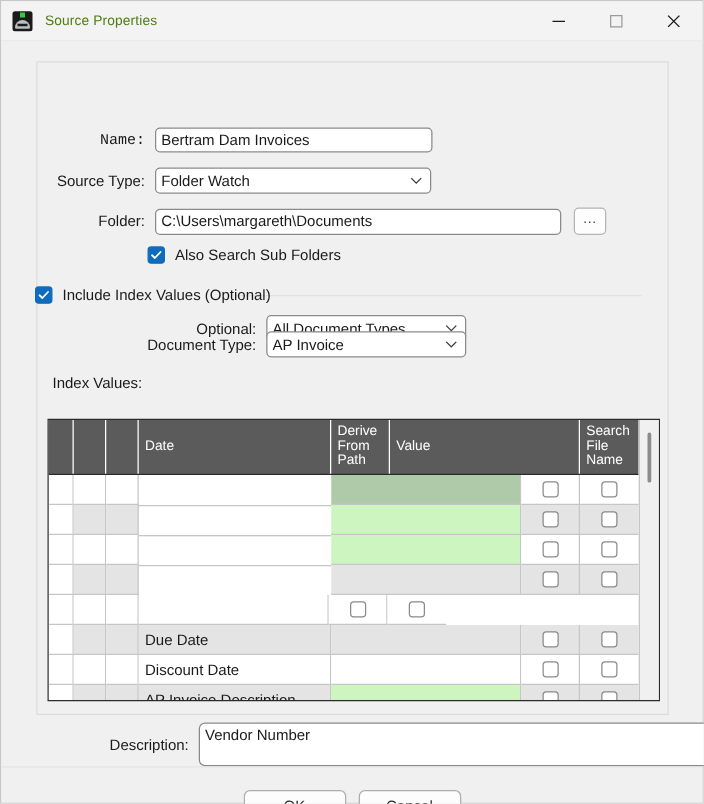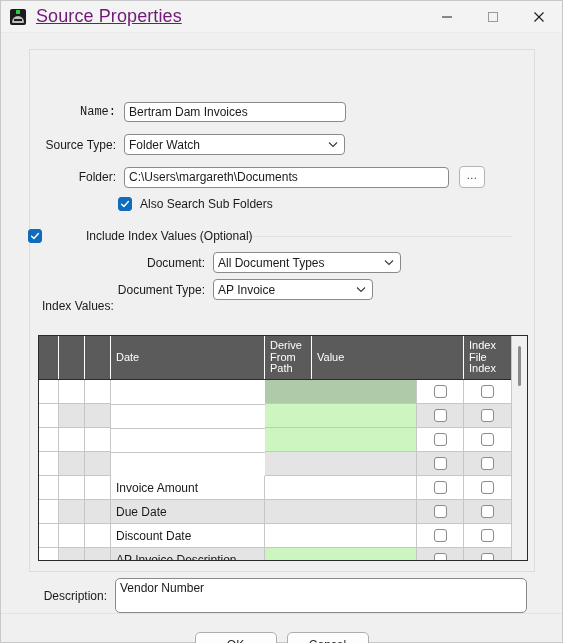--- a/index.html
+++ b/index.html
@@ -61,25 +61,24 @@
     background: #b9bfc2;
     border-radius: 6px 6px 1px 1px;
   }
   #app-icon .slot {
     position: absolute;
     left: 4px; bottom: 4px;
     width: 8px; height: 2px;
     background: #1b1b1b;
   }
   #title-text {
-    font-size: 18px;
-    color: #701a75;
+    font-size: 11px;
+    color: #4d7c0f;
     letter-spacing: .1px;
     flex: 1 1 auto;
-    text-decoration: underline;
   }
   .win-btn {
     width: 46px;
     height: 31px;
     display: flex;
     align-items: center;
     justify-content: center;
     flex: 0 0 auto;
   }
   .win-btn svg { display: block; }
@@ -393,42 +392,42 @@
     <div class="frow" style="left:117px; top:164px;">
       <div class="cbx">
         <svg width="10" height="10" viewBox="0 0 10 10">
             <polyline points="1.6,5.2 3.9,7.4 8.4,2.6" fill="none" stroke="#ffffff" stroke-width="1.4" stroke-linecap="round" stroke-linejoin="round"></polyline>
           </svg>
       </div>
       <div class="cbx-label">Also Search Sub Folders</div>
     </div>
 
     <div id="group-line"></div>
-    <div class="frow" style="left:27px; top:196px;gap:36px;">
+    <div class="frow" style="left:27px; top:196px;">
       <div class="cbx">
         <svg width="10" height="10" viewBox="0 0 10 10">
             <polyline points="1.6,5.2 3.9,7.4 8.4,2.6" fill="none" stroke="#ffffff" stroke-width="1.4" stroke-linecap="round" stroke-linejoin="round"></polyline>
           </svg>
       </div>
       <div class="cbx-label">Include Index Values (Optional)</div>
     </div>
 
     <div class="frow" style="left:120px; top:219px;">
-      <div class="flabel" style="width:84px;">Document:</div>
-      <div class="combo" style="width:188px; margin-left:8px;">
+      <div class="flabel" style="width:84px;">Optional:</div>
+      <div class="combo" style="width:160px; margin-left:8px;">
         <span class="cval">All Document Types</span>
         <span class="chev">
           <svg width="10" height="7" viewBox="0 0 10 7">
               <polyline points="1,1.5 5,5.5 9,1.5" fill="none" stroke="#3a3a3a" stroke-width="1.1"></polyline>
             </svg>
         </span>
       </div>
     </div>
 
-    <div class="frow" style="left:105px; top:246px;">
+    <div class="frow" style="left:105px; top:232px;">
       <div class="flabel" style="width:99px;">Document Type:</div>
       <div class="combo" style="width:160px; margin-left:8px;">
         <span class="cval">AP Invoice</span>
         <span class="chev">
           <svg width="10" height="7" viewBox="0 0 10 7">
               <polyline points="1,1.5 5,5.5 9,1.5" fill="none" stroke="#3a3a3a" stroke-width="1.1"></polyline>
             </svg>
         </span>
       </div>
     </div>
@@ -438,21 +437,21 @@
     <div id="grid-wrap">
       <div id="grid">
 
         <div class="gridrow" id="hdr">
           <div class="hcell c-sel"></div>
           <div class="hcell c-ic1"></div>
           <div class="hcell c-ic2"></div>
           <div class="hcell c-name mid">Date</div>
           <div class="hcell c-der">Derive From Path</div>
           <div class="hcell c-val mid">Value</div>
-          <div class="hcell c-idx last">Index File Index</div>
+          <div class="hcell c-idx last">Search File Name</div>
         </div>
 
         <div id="grid-rows">
             <div class="gridrow">
               <div class="gcell c-sel bg-white"></div>
               <div class="gcell c-ic1 ctr bg-white"></div>
               <div class="gcell c-ic2 bg-white"></div>
               <div class="gcell c-name nm bg-white bold">Supplier/Vendor</div>
               <div class="gcell c-val nm bg-green-sel"></div>
               <div class="gcell c-der ctr bg-white">
@@ -498,21 +497,20 @@
                 <span class="gcbx"></span>
               </div>
               <div class="gcell c-idx ctr last bg-alt">
                 <span class="gcbx"></span>
               </div>
             </div>
             <div class="gridrow">
               <div class="gcell c-sel bg-white"></div>
               <div class="gcell c-ic1 ctr bg-white"></div>
               <div class="gcell c-ic2 bg-white"></div>
-              <div class="gcell c-name nm bg-white">Invoice Amount</div>
               <div class="gcell c-val nm bg-white"></div>
               <div class="gcell c-der ctr bg-white">
                 <span class="gcbx"></span>
               </div>
               <div class="gcell c-idx ctr last bg-white">
                 <span class="gcbx"></span>
               </div>
             </div>
             <div class="gridrow">
               <div class="gcell c-sel bg-white"></div>
@@ -555,21 +553,21 @@
             </div>
           </div>
       </div>
 
       <div id="grid-scroll">
         <div id="grid-thumb"></div>
       </div>
     </div>
 
     <div id="desc-row">
-      <div class="flabel" style="width:65px;">Description:</div>
+      <div class="flabel" style="width:65px;margin-left:44px;">Description:</div>
       <div class="tbox" style="width:412px; margin-left:8px; height:35px; line-height:19px; border-radius:5px;">Vendor Number</div>
     </div>
 
     <div id="footer">
       <div class="dlg-btn">OK</div>
       <div class="dlg-btn">Cancel</div>
     </div>
 
   </div>
 </div>

